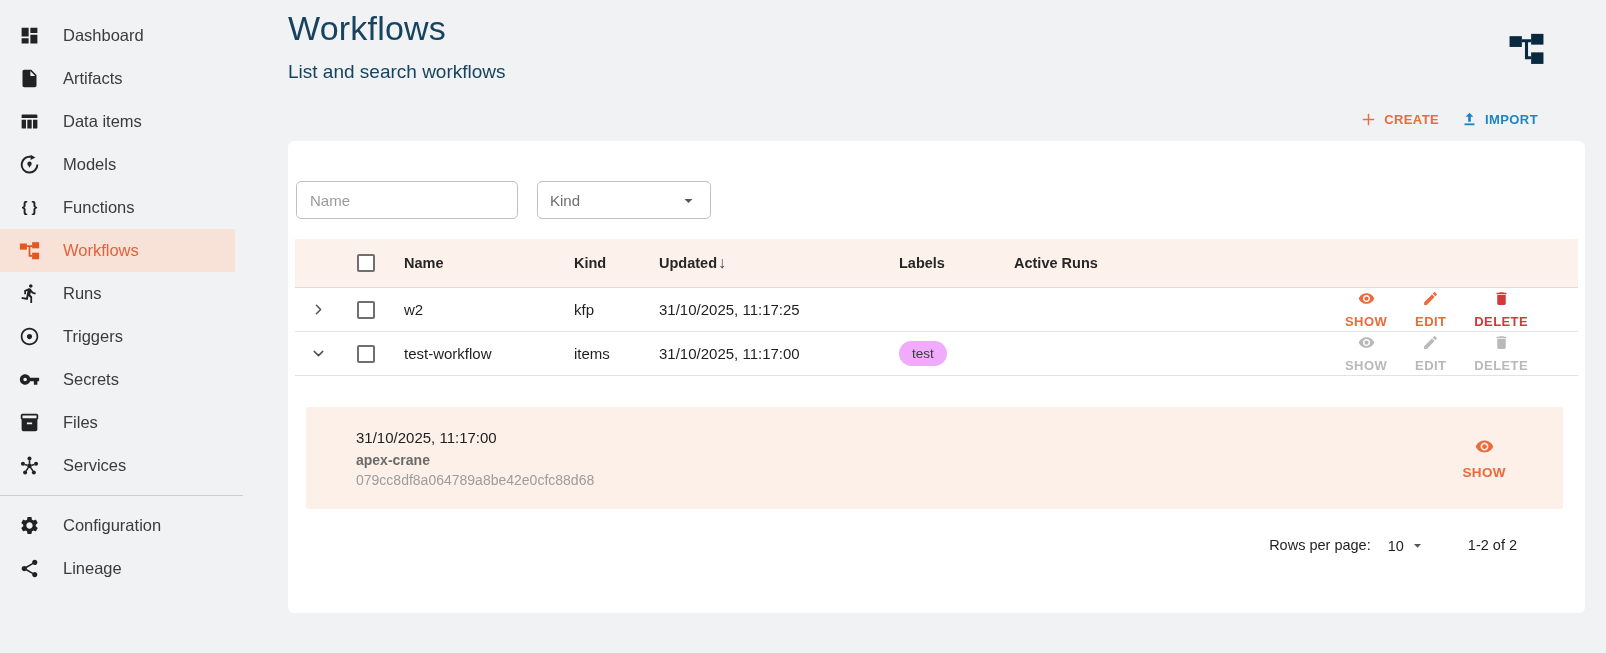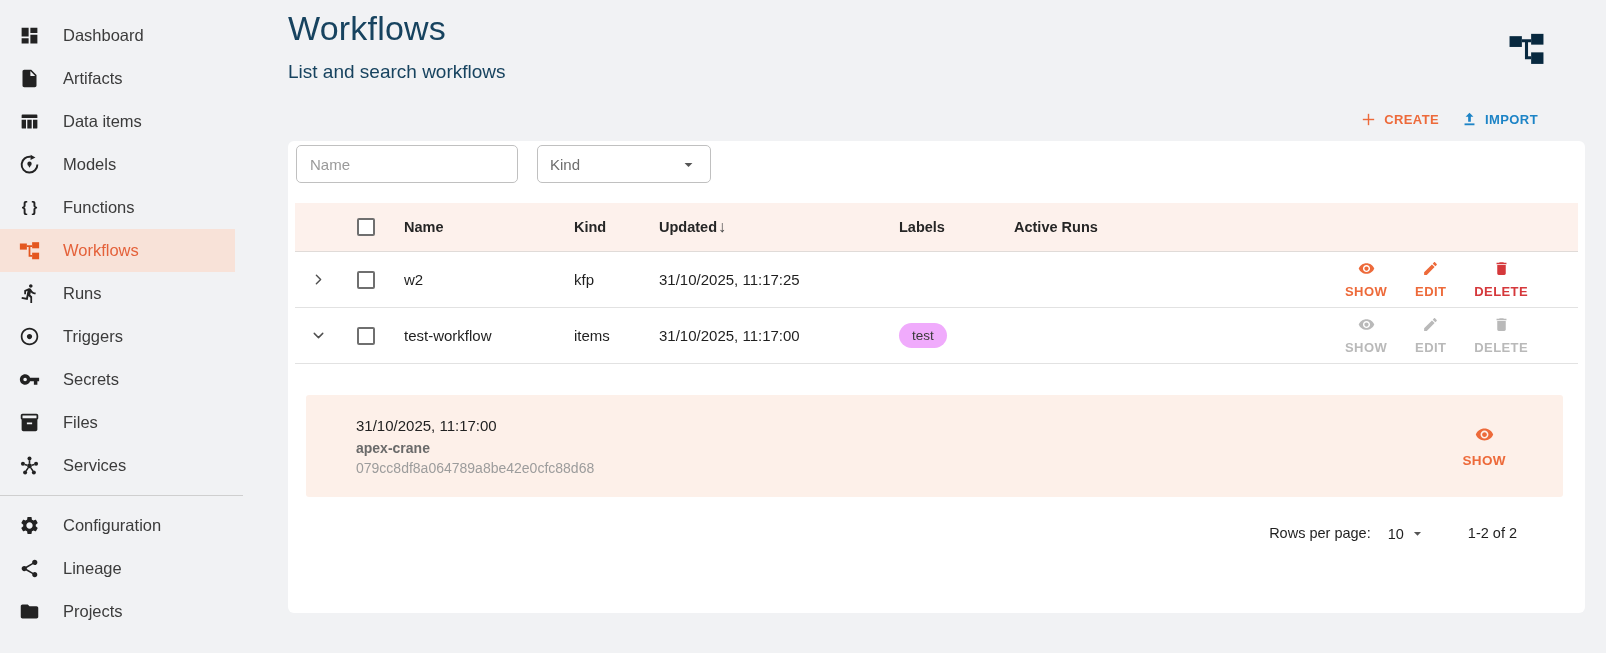--- a/index.html
+++ b/index.html
@@ -32,21 +32,21 @@
 
   .toolbar { display:flex; justify-content:flex-end; align-items:center; gap:22px; margin:28px 68px 0 0; }
   .txt-btn { display:flex; align-items:center; gap:7px; font-size:13px; font-weight:700; letter-spacing:.4px; cursor:pointer; }
   .txt-btn svg { width:17px; height:17px; fill:currentColor; }
   .btn-create { color:#ed6a3a; }
   .btn-import { color:#1d84c6; }
 
   
   .card {
     margin:13px 21px 0 0; background:#ffffff; border-radius:6px;
-    height:472px; padding:4px 7px 0 7px; overflow:hidden;
+    height:472px; padding:40px 7px 0 7px; overflow:hidden;
   }
   .filters { display:flex; gap:19px; margin-left:1px; }
   .name-input {
     width:222px; height:38px; border:1px solid #c0c0c0; border-radius:5px;
     padding:0 13px; font-size:15px; color:#333; outline:none; background:#fff;
     font-family:"Liberation Sans",sans-serif;
   }
   .name-input::placeholder { color:#9a9a9a; }
   .kind-select {
     width:174px; height:38px; border:1px solid #c0c0c0; border-radius:5px;
@@ -55,21 +55,21 @@
   }
   .kind-select svg { width:19px; height:19px; fill:#555; }
 
   .table { margin-top:20px; }
   .trow {
     display:grid;
     grid-template-columns:46px 50px 170px 85px 240px 115px 130px 1fr;
     align-items:center;
   }
   .thead { height:49px; background:#fdf1ec; font-weight:700; font-size:14.5px; color:#262626; border-bottom:1px solid #e0dbd8; }
-  .tbody-row { height:56px; border-bottom:1px solid #e2e2e2; font-size:15px; color:#1f1f1f; }
+  .tbody-row { height:44px; border-bottom:1px solid #e2e2e2; font-size:15px; color:#1f1f1f; }
   .pad { padding-left:13px; }
   .updated-head { display:flex; align-items:center; gap:1px; }
   .sort-arrow { font-weight:400; font-size:16px; color:#4a4a4a; }
   .expand-cell { display:flex; justify-content:center; align-items:center; cursor:pointer; color:#4f4f4f; }
   .expand-cell svg { width:17px; height:17px; stroke:currentColor; fill:none; stroke-width:2; stroke-linecap:round; stroke-linejoin:round; }
   .cb { width:18px; height:18px; border:2px solid #6f6f6f; border-radius:2px; justify-self:center; cursor:pointer; background:#fff; }
   .chip { display:inline-block; background:#f0abfc; color:#3a3a3a; border-radius:14px; padding:6px 13px; font-size:13.5px; line-height:1; }
   .actions { display:flex; justify-content:flex-end; align-items:center; gap:28px; padding-right:50px; }
   .action { display:flex; align-items:center; gap:7px; font-size:13px; font-weight:700; letter-spacing:.4px; cursor:pointer;flex-direction:column; }
   .action svg { width:17px; height:17px; fill:currentColor; }
@@ -225,28 +225,20 @@
 
   <div class="nav-item">
     <span class="nav-icon">
       <svg viewBox="0 0 24 24">
           <path d="M18 16.08c-.76 0-1.44.3-1.96.77L8.91 12.7c.05-.23.09-.46.09-.7s-.04-.47-.09-.7l7.05-4.11c.54.5 1.25.81 2.04.81 1.66 0 3-1.34 3-3s-1.34-3-3-3-3 1.34-3 3c0 .24.04.47.09.7L8.04 9.81C7.5 9.31 6.79 9 6 9c-1.66 0-3 1.34-3 3s1.34 3 3 3c.79 0 1.5-.31 2.04-.81l7.12 4.16c-.05.21-.08.43-.08.65 0 1.61 1.31 2.92 2.92 2.92s2.92-1.31 2.92-2.92-1.31-2.92-2.92-2.92z"></path>
         </svg>
     </span>
     <span>Lineage</span>
   </div>
 
-  <div class="nav-item">
-    <span class="nav-icon">
-      <svg viewBox="0 0 24 24">
-          <path d="M10 4H4c-1.1 0-2 .9-2 2v12c0 1.1.9 2 2 2h16c1.1 0 2-.9 2-2V8c0-1.1-.9-2-2-2h-8l-2-2z"></path>
-        </svg>
-    </span>
-    <span>Projects</span>
-  </div>
 </nav>
 
 <main class="main">
 
   <span class="page-icon">
     <svg viewBox="0 0 24 24">
       <rect x="1" y="4" width="8" height="7"></rect>
       <rect x="15" y="2.5" width="8" height="7"></rect>
       <rect x="15" y="14.5" width="8" height="7.5"></rect>
       <path d="M9 7h6M12 7v11h3" fill="none" stroke="currentColor" stroke-width="2"></path>

